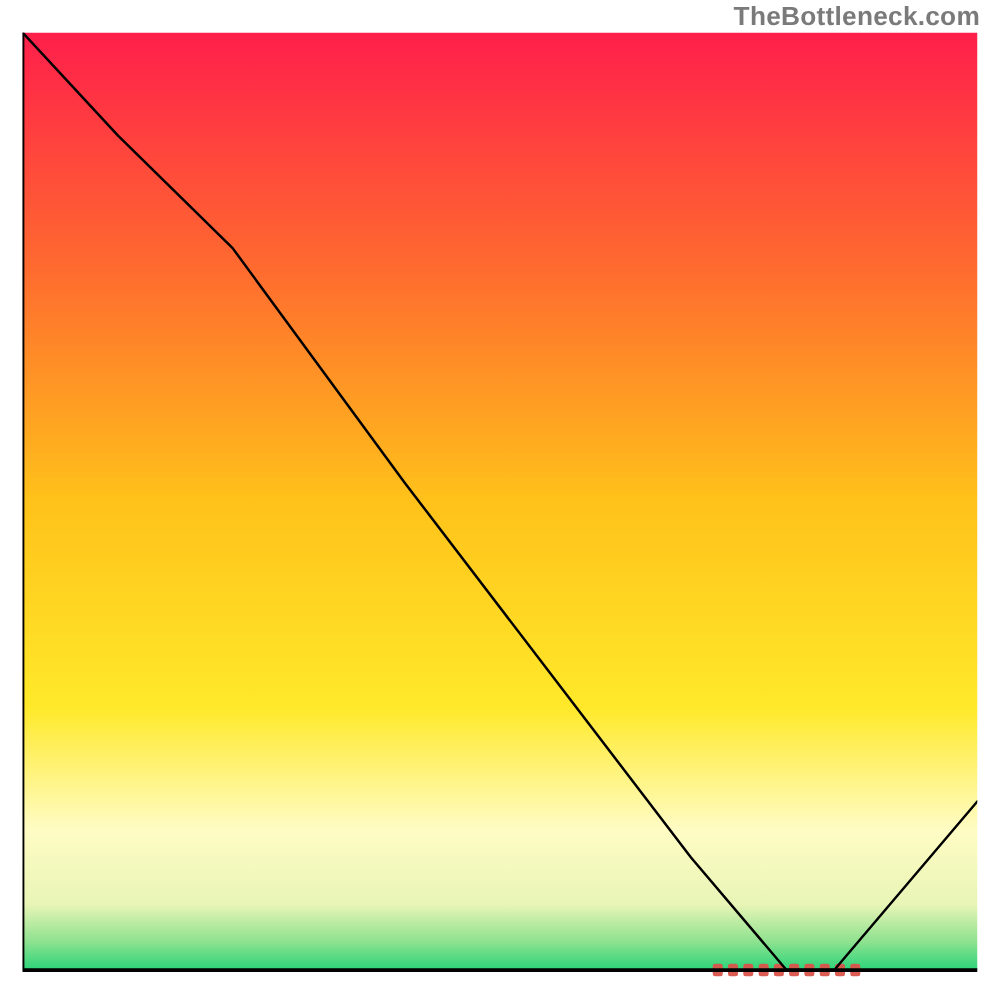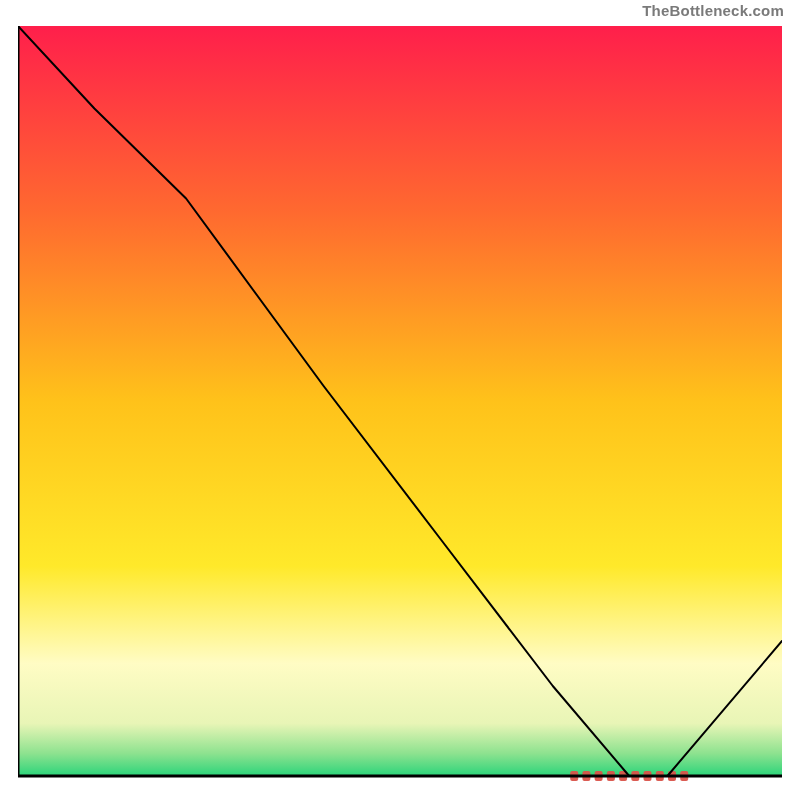--- a/index.html
+++ b/index.html
@@ -8,21 +8,21 @@
     width: 800px;
     height: 800px;
     background: #ffffff;
     font-family: Arial, Helvetica, sans-serif;
     overflow: hidden;
   }
   .watermark {
     position: absolute;
     top: 2px;
     right: 16px;
-    font-size: 15px;
+    font-size: 21px;
     font-weight: bold;
     color: #7a7a7a;
     letter-spacing: 0.2px;
     z-index: 20;
     user-select: none;
   }
   .plot-wrap {
     position: absolute;
     left: 18px;
     top: 26px;

